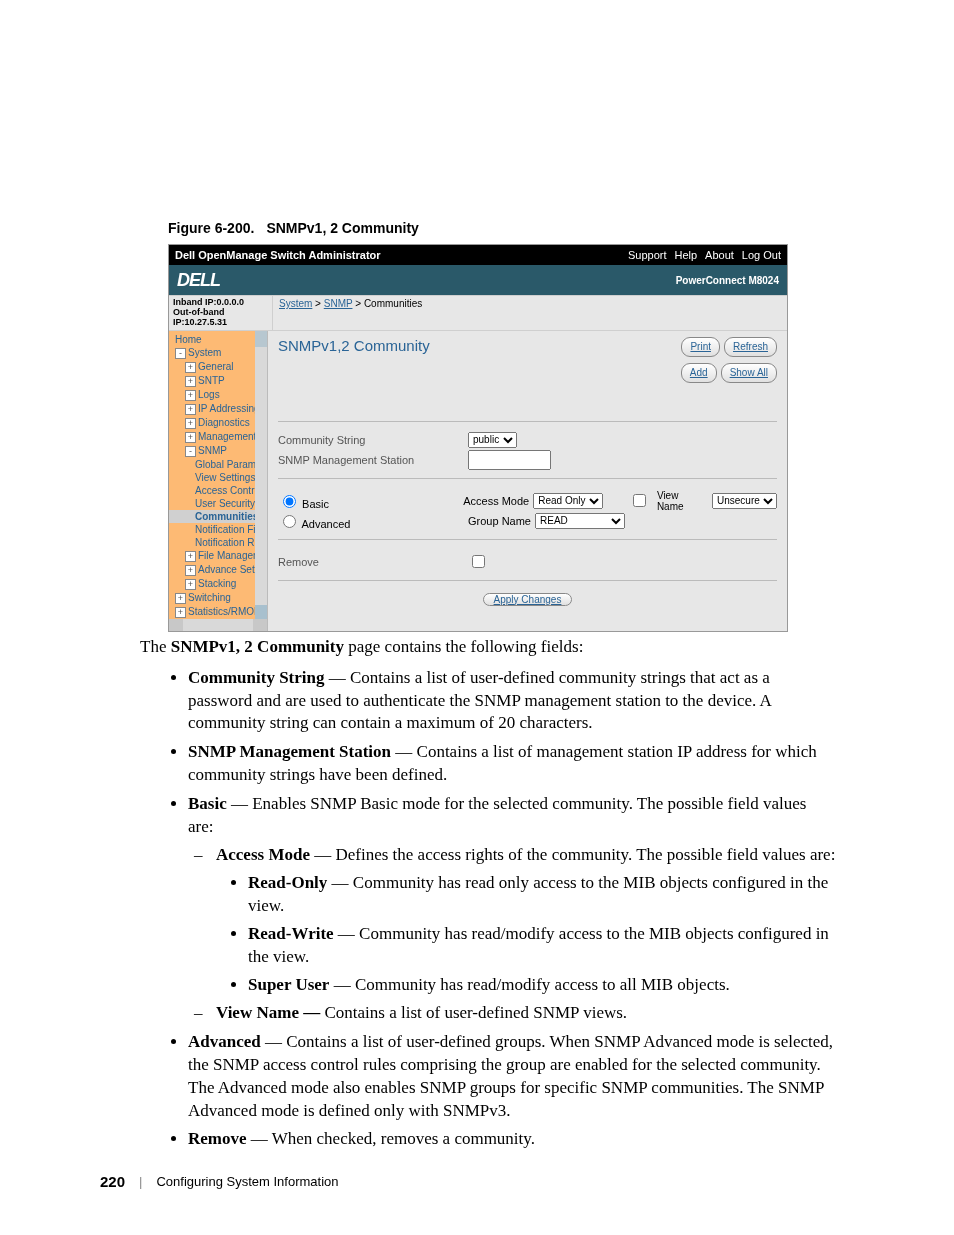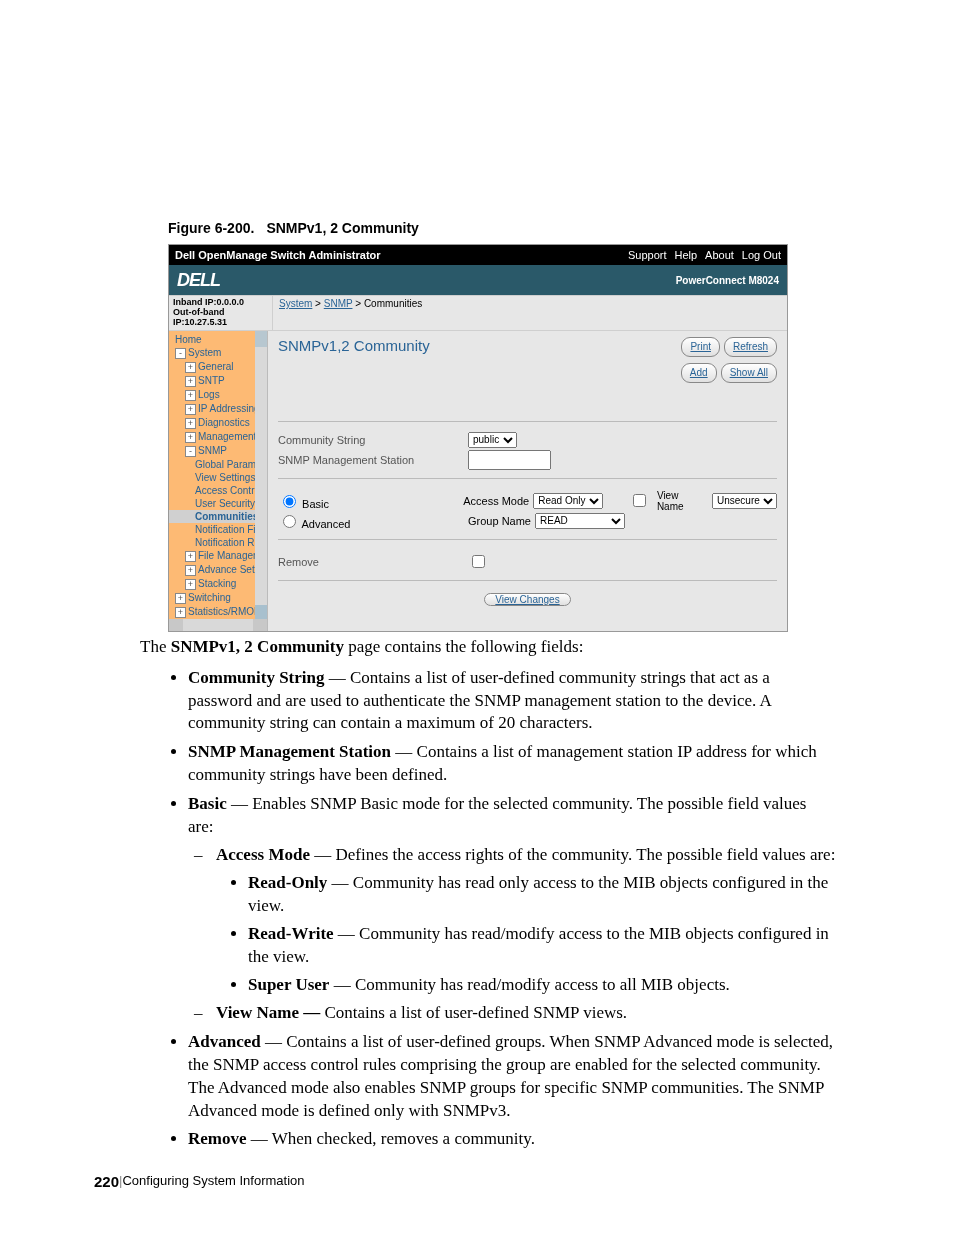--- a/index.html
+++ b/index.html
@@ -57,21 +57,21 @@
   .body-text { font-size:17px; line-height:1.35; margin-top:4px; margin-left:30px; }
   .body-text p.lead { margin:4px 0 6px 0; }
   ul.bul1 { list-style:disc; padding-left:40px; margin:8px; }
   ul.bul1 > li { margin:6px 0; }
   ul.dash { list-style:none; padding-left:28px; margin:4px 0; }
   ul.dash > li::before { content:"–"; display:inline-block; width:22px; margin-left:-22px; }
   ul.dash > li { margin:5px 0; }
   ul.bul2 { list-style:disc; padding-left:32px; margin:4px 0; }
   ul.bul2 > li { margin:5px 0; }
   b { font-weight:bold; }
-  .footer { position:absolute; left:94px; bottom:45px; font-size:13px; display:flex; align-items:flex-start; }
+  .footer { position:absolute; left:100px; bottom:45px; font-size:13px; display:flex; align-items:center; gap:14px; }
   .footer .pn { font-family:Arial, Helvetica, sans-serif; font-weight:bold; font-size:15px; }
   .footer .sep { color:#888; font-family:Arial, Helvetica, sans-serif; }
   .footer .sect { font-family:Arial, Helvetica, sans-serif; font-size:13px; }
 </style>
 </head>
 <body>
 
 <div class="page">
 
   <div class="fig-caption">
@@ -189,21 +189,21 @@
         </div>
 
         <div class="panel-block">
           <div class="row">
             <div class="lab">Remove</div>
             <div class="field"><input type="checkbox" style=""></div>
           </div>
         </div>
 
         <div class="apply-row">
-          <span class="apply-btn">View Changes</span>
+          <span class="apply-btn">Apply Changes</span>
         </div>
       </div>
     </div>
   </div>
 
   <div class="body-text">
     <p class="lead"><span>The </span><b>SNMPv1, 2 Community</b><span> page contains the following fields:</span></p>
     <ul class="bul1">
       <li><b>Community String</b><span> — Contains a list of user-defined community strings that act as a password and are used to authenticate the SNMP management station to the device. A community string can contain a maximum of 20 characters.</span></li>
       <li><b>SNMP Management Station</b><span> — Contains a list of management station IP address for which community strings have been defined.</span></li>

